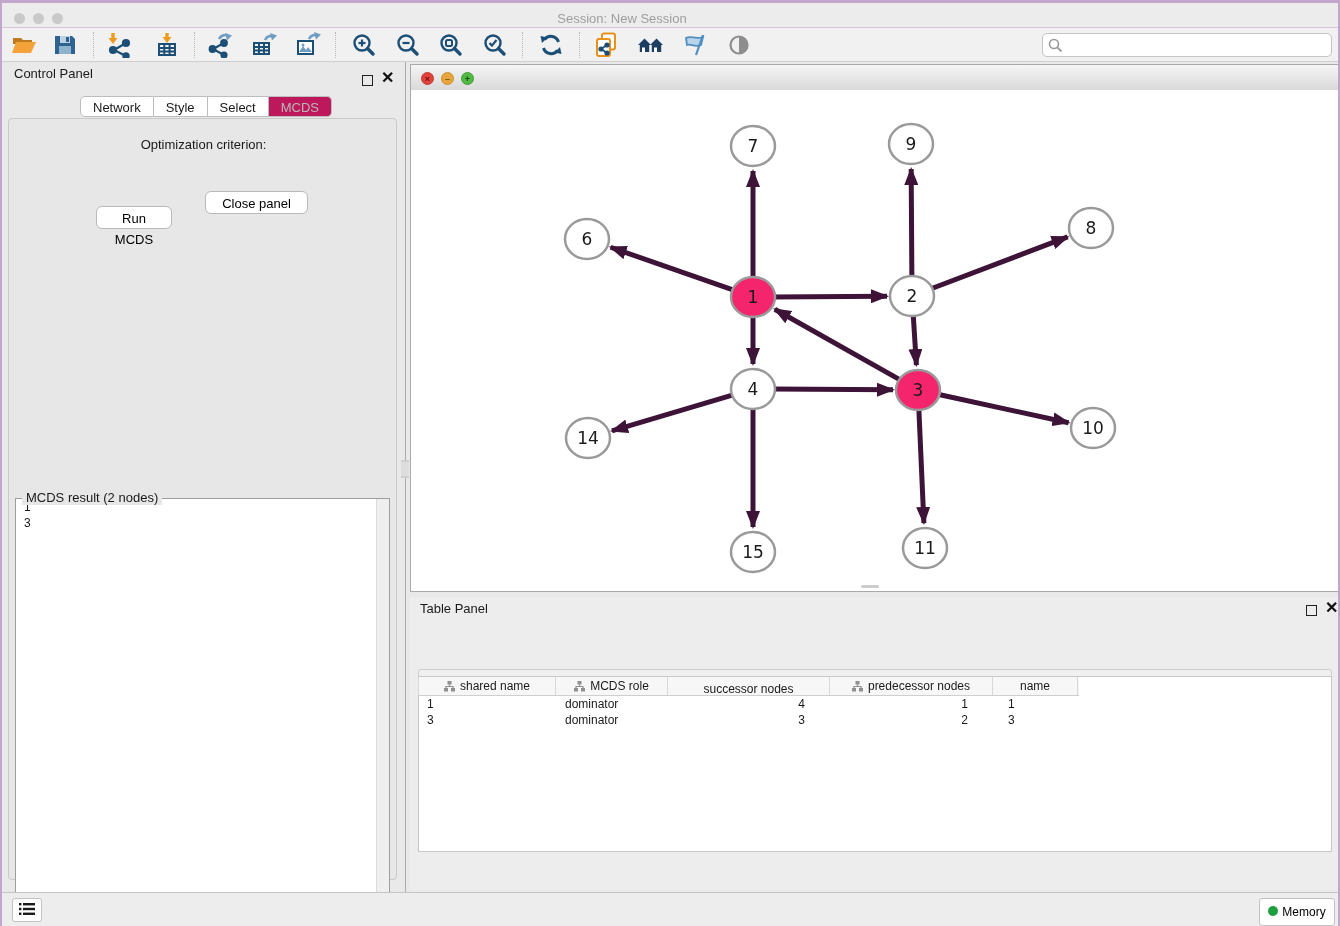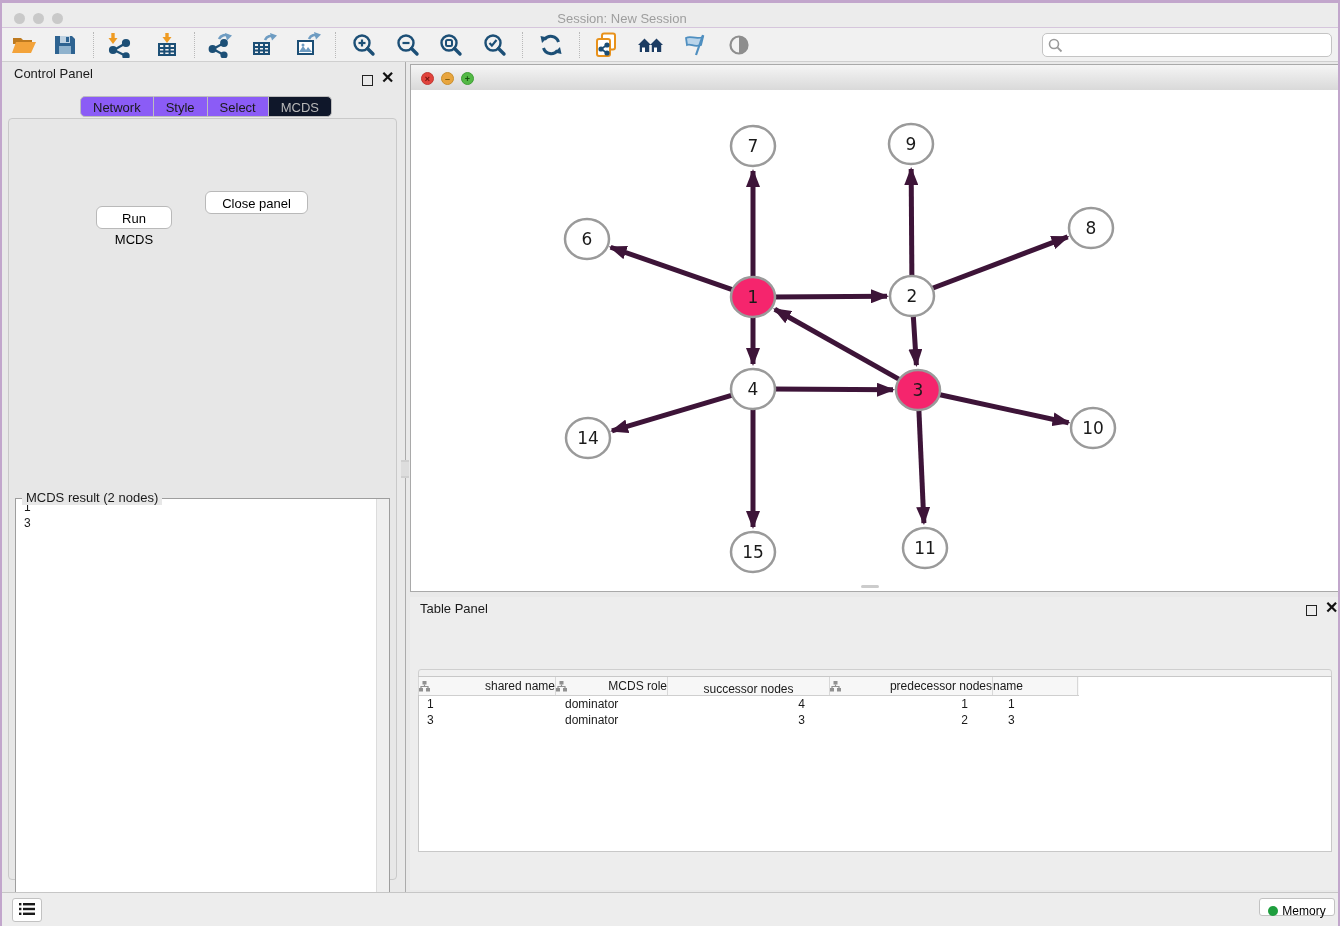--- a/index.html
+++ b/index.html
@@ -21,24 +21,24 @@
   #search-box input{position:absolute;left:24px;top:1px;width:258px;height:20px;border:none;outline:none;font:13px "Liberation Sans",sans-serif;background:transparent;}
   #search-box svg{position:absolute;left:5px;top:4px;}
   
   #control-panel{left:0;top:62px;width:403px;height:830px;background:#E9E9E9;}
   #cp-title{left:12px;top:4px;}
   .float-ico{width:9px;height:9px;border:1.5px solid #222;display:inline-block;}
   .close-ico{font-weight:bold;font-size:16px;line-height:12px;color:#111;}
   #cp-float{left:360px;top:12px;} #cp-close{left:379px;top:9px;}
   .seg-row{display:flex;}
   #cp-tabs{left:78px;top:34px;height:21px;}
-  .seg{height:21px;line-height:21px;text-align:center;background:#8b5cf6;border:1px solid #BDBDBD;border-left:none;padding:0 12px;box-sizing:border-box;font-size:13px;}
+  .seg{height:21px;line-height:21px;text-align:center;background:#ffffff;border:1px solid #BDBDBD;border-left:none;padding:0 12px;box-sizing:border-box;font-size:13px;}
   .seg.first{border-left:1px solid #BDBDBD;border-radius:5px 0 0 5px;}
   .seg.last{border-radius:0 5px 5px 0;}
-  .seg.active{background:#0f172a;color:#B8B8B8;}
+  .seg.active{background:#be185d;color:#B8B8B8;}
   #cp-box{left:6px;top:56px;width:389px;height:762px;background:#E7E7E7;border:1px solid #C9C9C9;border-radius:4px;box-sizing:border-box;}
   #opt-label{left:0;top:75px;width:403px;text-align:center;}
   #criterion-select{left:44px;top:95px;width:310px;height:24px;background:#FFF;border:1px solid #B9B9B9;border-radius:5px;box-sizing:border-box;line-height:22px;padding-left:12px;}
   #criterion-stepper{right:8px;top:4px;position:absolute;}
   .tri-up{width:0;height:0;border-left:4px solid transparent;border-right:4px solid transparent;border-bottom:5px solid #666;margin-bottom:3px;}
   .tri-dn{width:0;height:0;border-left:4px solid transparent;border-right:4px solid transparent;border-top:5px solid #666;}
   .btn{position:absolute;height:23px;background:#FFF;border:1px solid #B9B9B9;border-radius:6px;box-sizing:border-box;font:13px "Liberation Sans",sans-serif;text-align:center;line-height:21px;}
   #run-btn{left:94px;top:129px;width:76px;margin-top:15px;} #close-panel-btn{left:203px;top:129px;width:103px;}
   #result-box{left:13px;top:436px;width:373px;height:435px;background:#FFF;border:1px solid #9E9E9E;}
   #result-legend{position:absolute;left:6px;top:-9px;background:#E7E7E7;padding:0 4px;font-size:13px;}
@@ -58,31 +58,31 @@
   #net-canvas{left:0;top:25px;width:928px;height:501px;background:#FFF;}
   #net-grip{left:450px;top:495px;width:18px;height:3px;background:#CCC;border-radius:2px;}
   
   #table-panel{left:408px;top:597px;width:932px;height:293px;background:#EDEDED;}
   #tp-title{left:10px;top:4px;} #tp-float{left:896px;top:7px;} #tp-close{left:915px;top:4px;}
   #tp-toolbar{left:8px;top:31px;width:914px;height:40px;background:#F0F0F0;border:1px solid #CFCFCF;border-radius:3px;box-sizing:border-box;margin-top:41px;}
   .tp-ico{position:absolute;top:7px;width:26px;height:26px;text-align:center;}
   #fx-ico{font-family:"DejaVu Serif",serif;font-style:italic;font-size:17px;color:#ABABAB;line-height:26px;}
   #tbl{left:8px;top:79px;width:914px;height:176px;background:#FFF;border:1px solid #C8C8C8;box-sizing:border-box;}
   #tbl-header{display:flex;height:18px;border-bottom:1px solid #CFCFCF;background:#F7F7F7;width:660px;}
-  .hcell{display:flex;align-items:center;justify-content:space-between;gap:5px;font-size:12px;border-right:1px solid #D8D8D8;box-sizing:border-box;height:18px;}
+  .hcell{display:flex;align-items:center;justify-content:center;gap:5px;font-size:12px;border-right:1px solid #D8D8D8;box-sizing:border-box;height:18px;}
   .hcell:first-child{border-left:1px solid #D8D8D8;margin-left:-1px;}
   .trow{display:flex;height:16px;}
   .tcell{font-size:12px;line-height:16px;box-sizing:border-box;}
   .c0{width:138px;} .c1{width:112px;} .c2{width:162px;flex-direction:column;} .c3{width:163px;} .c4{width:85px;}
   .tcell.c0,.tcell.c1{padding-left:8px;} .tcell.c2,.tcell.c3{text-align:right;padding-right:26px;} .tcell.c4{padding-left:14px;}
   #tp-tabs{left:286px;top:265px;height:22px;}
   
   #statusbar{left:0;top:892px;width:1340px;height:34px;background:#EDEDED;border-top:1px solid #C6C6C6;box-sizing:border-box;}
   #panel-menu-btn{left:10px;top:5px;width:30px;height:24px;background:#FFF;border:1px solid #C2C2C2;border-radius:3px;box-sizing:border-box;}
-  #memory-btn{left:1257px;top:5px;width:76px;height:18px;background:#FFF;border:1px solid #C2C2C2;border-radius:3px;box-sizing:border-box;font-size:12px;line-height:22px;text-align:center;padding-left:20px;}
+  #memory-btn{left:1257px;top:5px;width:76px;height:28px;background:#FFF;border:1px solid #C2C2C2;border-radius:3px;box-sizing:border-box;font-size:12px;line-height:22px;text-align:center;padding-left:20px;}
   #memory-dot{position:absolute;left:8px;top:7px;width:10px;height:10px;border-radius:50%;background:#1E9E3E;}
 </style>
 </head>
 <body>
 
 <div id="app">
 
   <div class="abs" id="top-strip"></div>
   <div class="abs" id="titlebar">
     <div class="abs" id="mac-dots">
@@ -225,20 +225,21 @@
     <div class="abs" id="cp-title">Control Panel</div>
     <div class="abs" id="cp-float"><span class="float-ico"></span></div>
     <div class="abs" id="cp-close"><span class="close-ico">✕</span></div>
     <div class="abs seg-row" id="cp-tabs">
       <div class="seg first">Network</div>
       <div class="seg">Style</div>
       <div class="seg">Select</div>
       <div class="seg last active">MCDS</div>
     </div>
     <div class="abs" id="cp-box"></div>
+    <div class="abs" id="opt-label">Optimization criterion:</div>
     <button class="btn" id="run-btn">Run MCDS</button>
     <button class="btn" id="close-panel-btn">Close panel</button>
     <div class="abs" id="result-box">
       <span id="result-legend">MCDS result (2 nodes)</span>
       <div class="result-line">1</div>
       <div class="result-line">3</div>
       <div id="result-scroll"></div>
     </div>
   </div>
   <div class="abs" id="cp-divider"></div>

